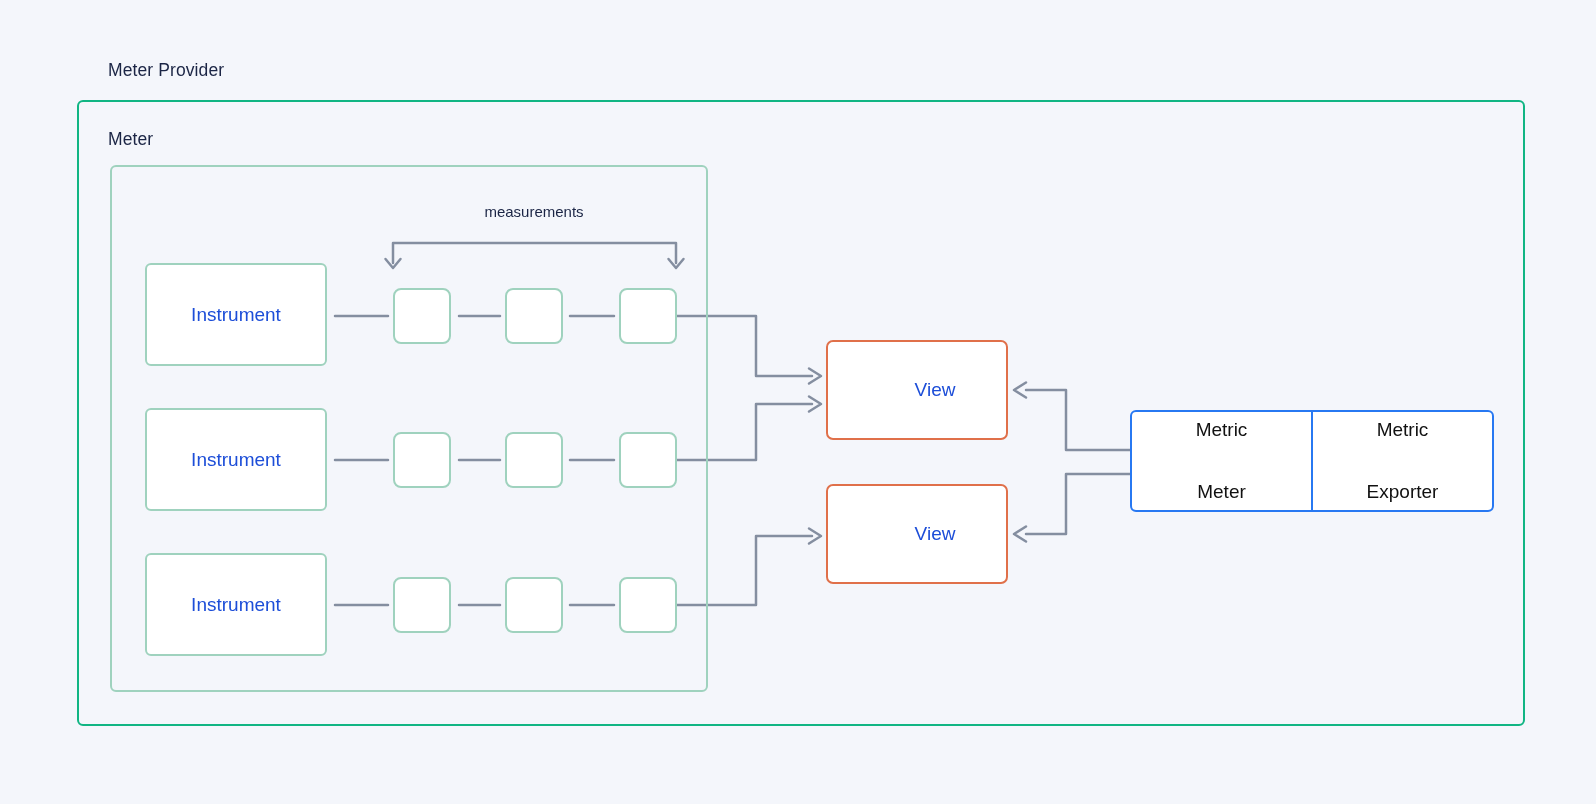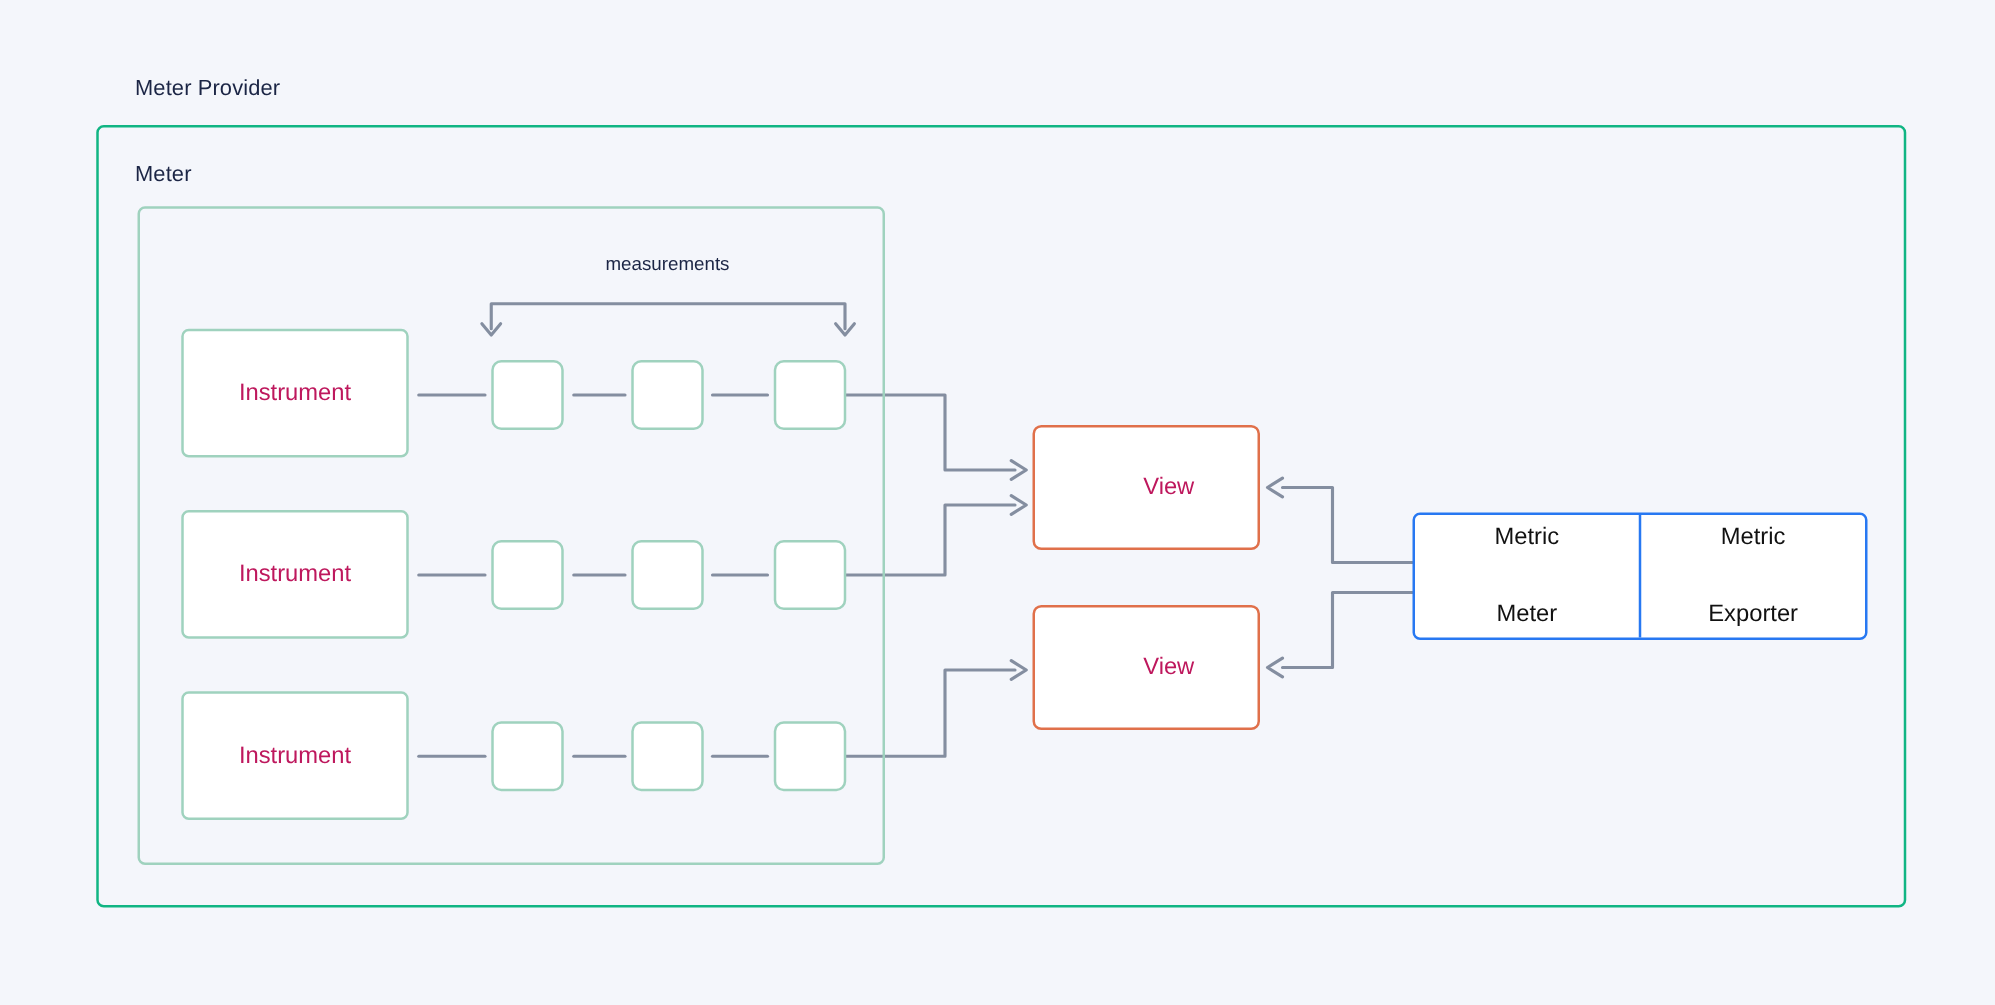--- a/index.html
+++ b/index.html
@@ -37,21 +37,21 @@
     box-sizing: border-box;
   }
   .node {
     box-sizing: border-box;
     background: #ffffff;
     display: flex;
     align-items: center;
     justify-content: center;
     text-align: center;
     font-size: 19px;
-    color: #be185d;
+    color: #1d4ed8;
     line-height: 1.45;
   }
   .instrument {
     left: 145px;
     width: 182px; height: 103px;
     border: 2.5px solid #9fd2be;
     border-radius: 6px;
   }
   .mcell {
     width: 58px; height: 56px;

